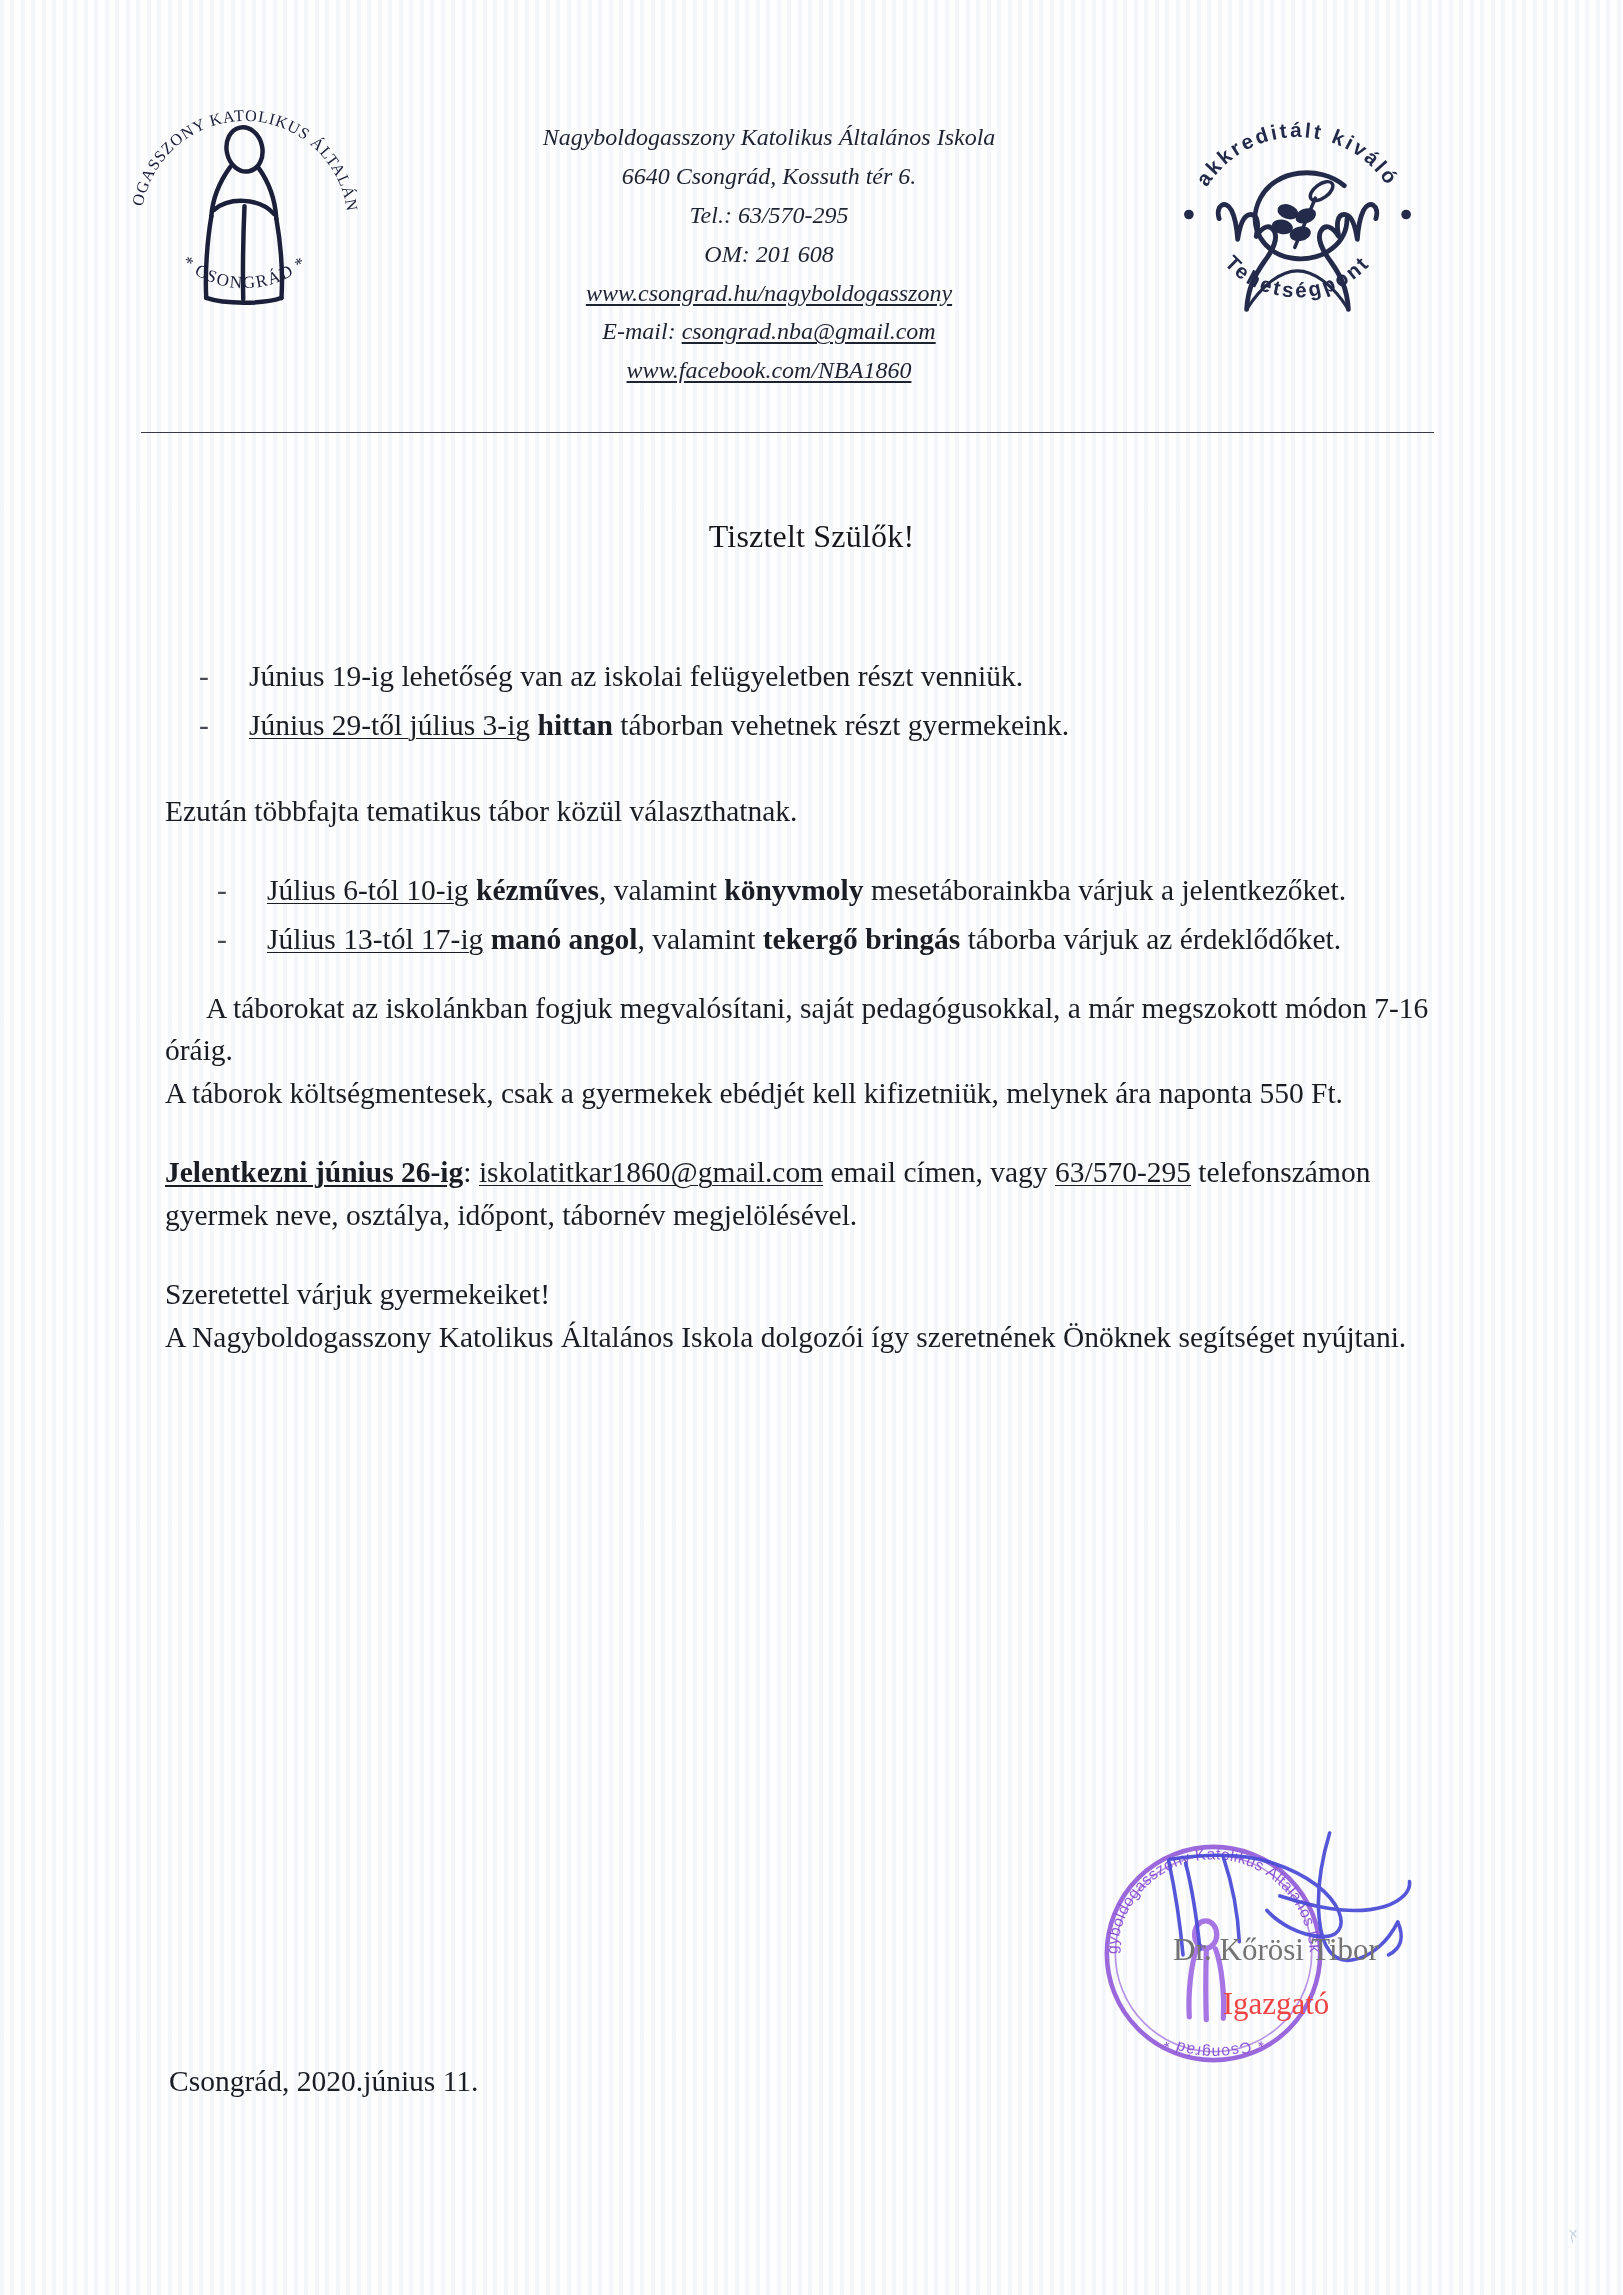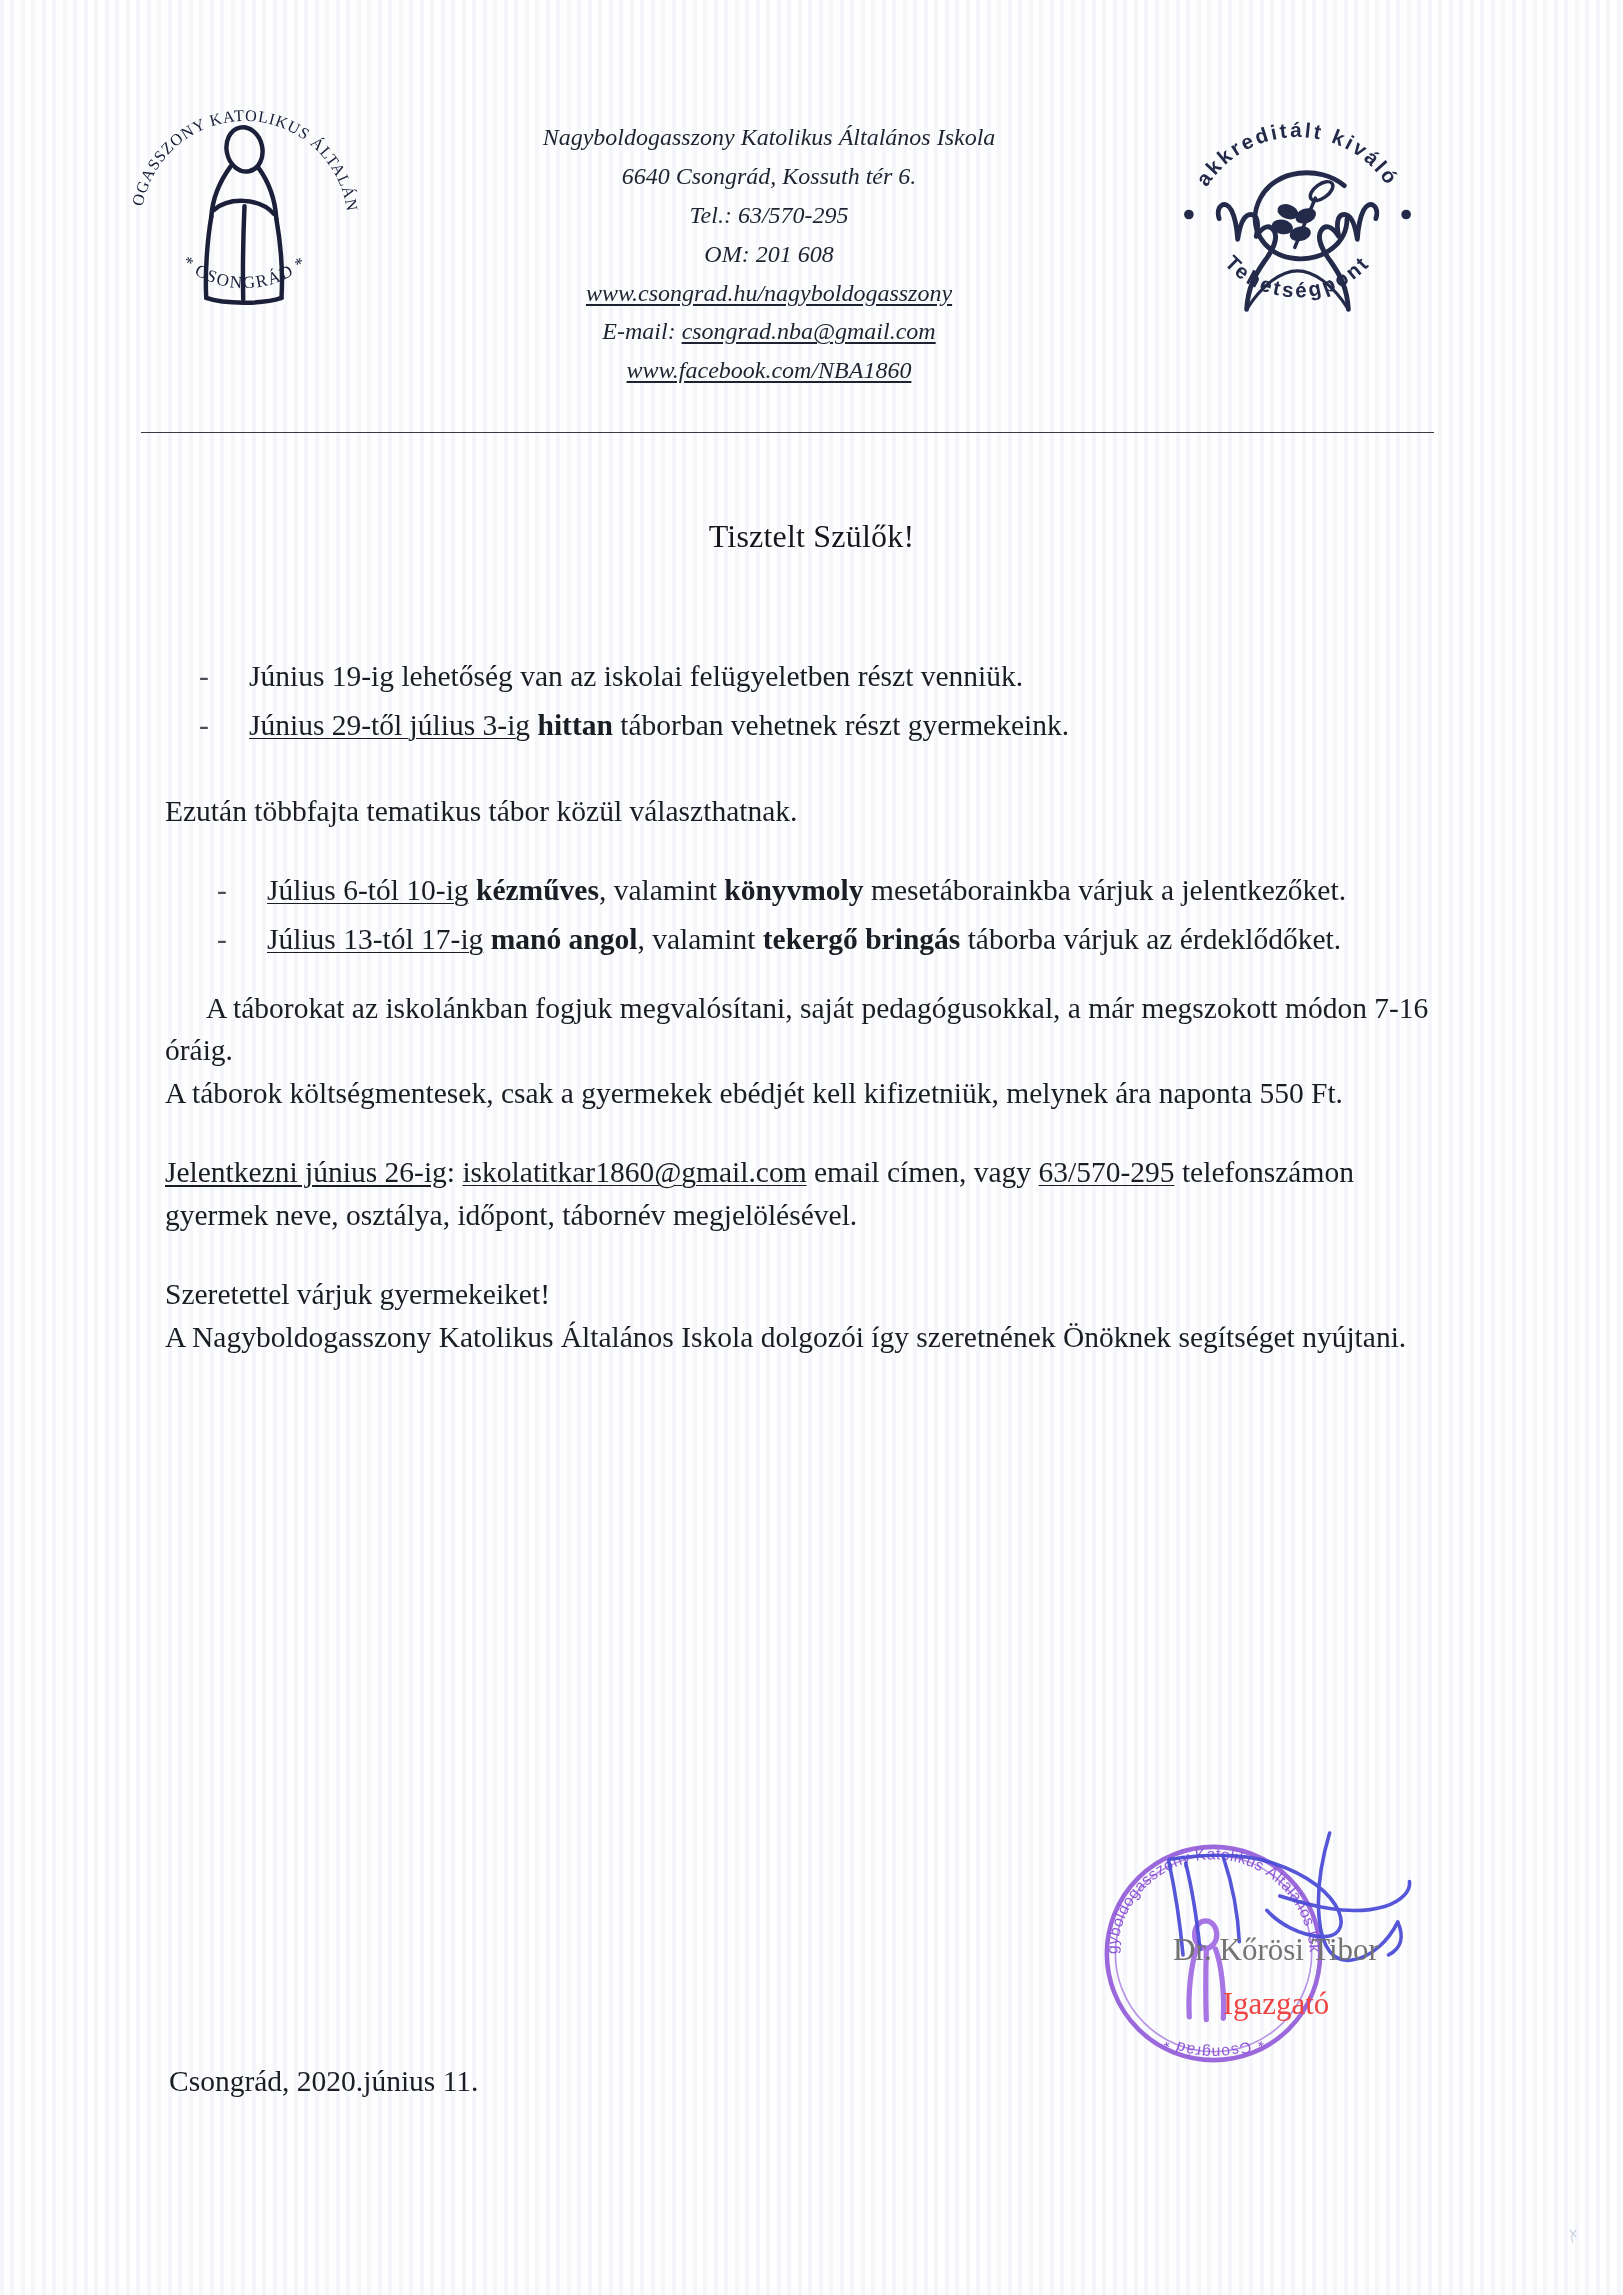--- a/index.html
+++ b/index.html
@@ -125,21 +125,21 @@
   ul.dashlist.indent2 > li { padding-left: 102px; }
   ul.dashlist.indent2 > li .dash { left: 52px; }
 
   b, .b { font-weight: bold; font-family: Liberation Serif, serif; }
   .u {
     text-decoration: underline;
     text-underline-offset: 3.3px;
     text-decoration-thickness: 1.3px;
   }
   .bu {
-    font-weight: normal;
+    font-weight: bold;
     text-decoration: underline;
     text-underline-offset: 3.3px;
     text-decoration-thickness: 2px;
   }
 
   
   .sign-block {
     position: absolute;
     left: 1047px;
     top: 1826px;

